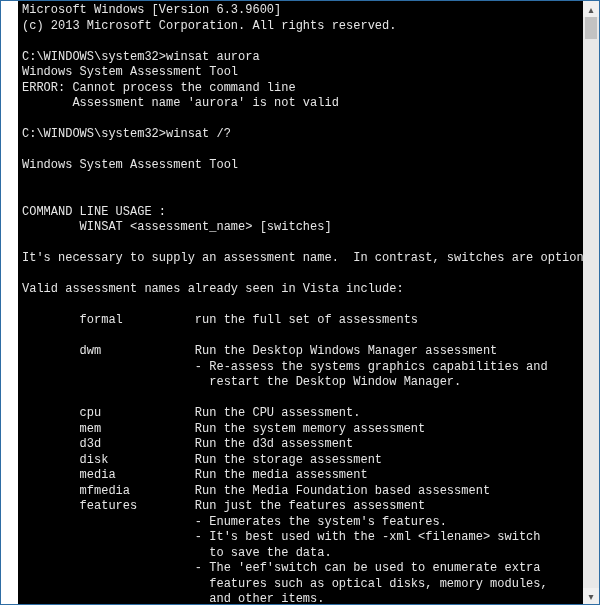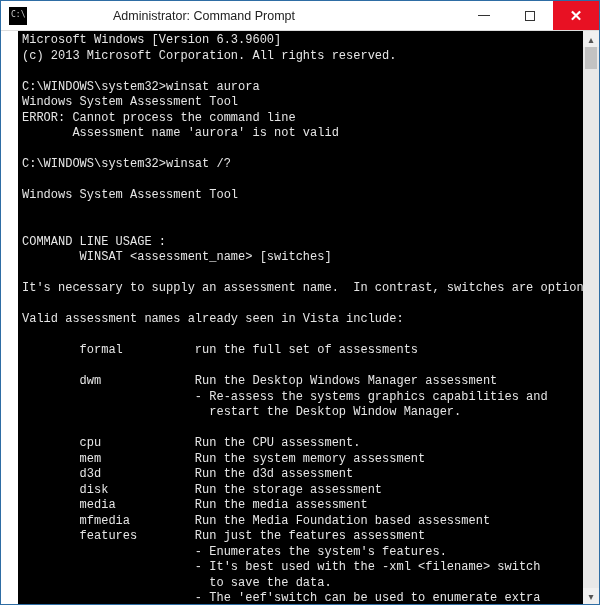--- a/index.html
+++ b/index.html
@@ -127,33 +127,20 @@
     right:2px;
     top:0;
     height:22px;
     background:#c2c2c2;
   }
 </style>
 </head>
 <body>
 
 <div class="window">
-  <div class="titlebar">
-    <span class="sysicon"></span>
-    <div class="title">Administrator: Command Prompt</div>
-    <div class="winbtns">
-      <div class="winbtn min">
-          <span></span>
-        </div>
-      <div class="winbtn max">
-          <span></span>
-        </div>
-      <div class="winbtn close">✕</div>
-    </div>
-  </div>
   <div class="console-wrap">
     <div class="console" id="console">Microsoft Windows [Version 6.3.9600]
 (c) 2013 Microsoft Corporation. All rights reserved.
 
 C:\WINDOWS\system32&gt;winsat aurora
 Windows System Assessment Tool
 ERROR: Cannot process the command line
        Assessment name 'aurora' is not valid
 
 C:\WINDOWS\system32&gt;winsat /?

